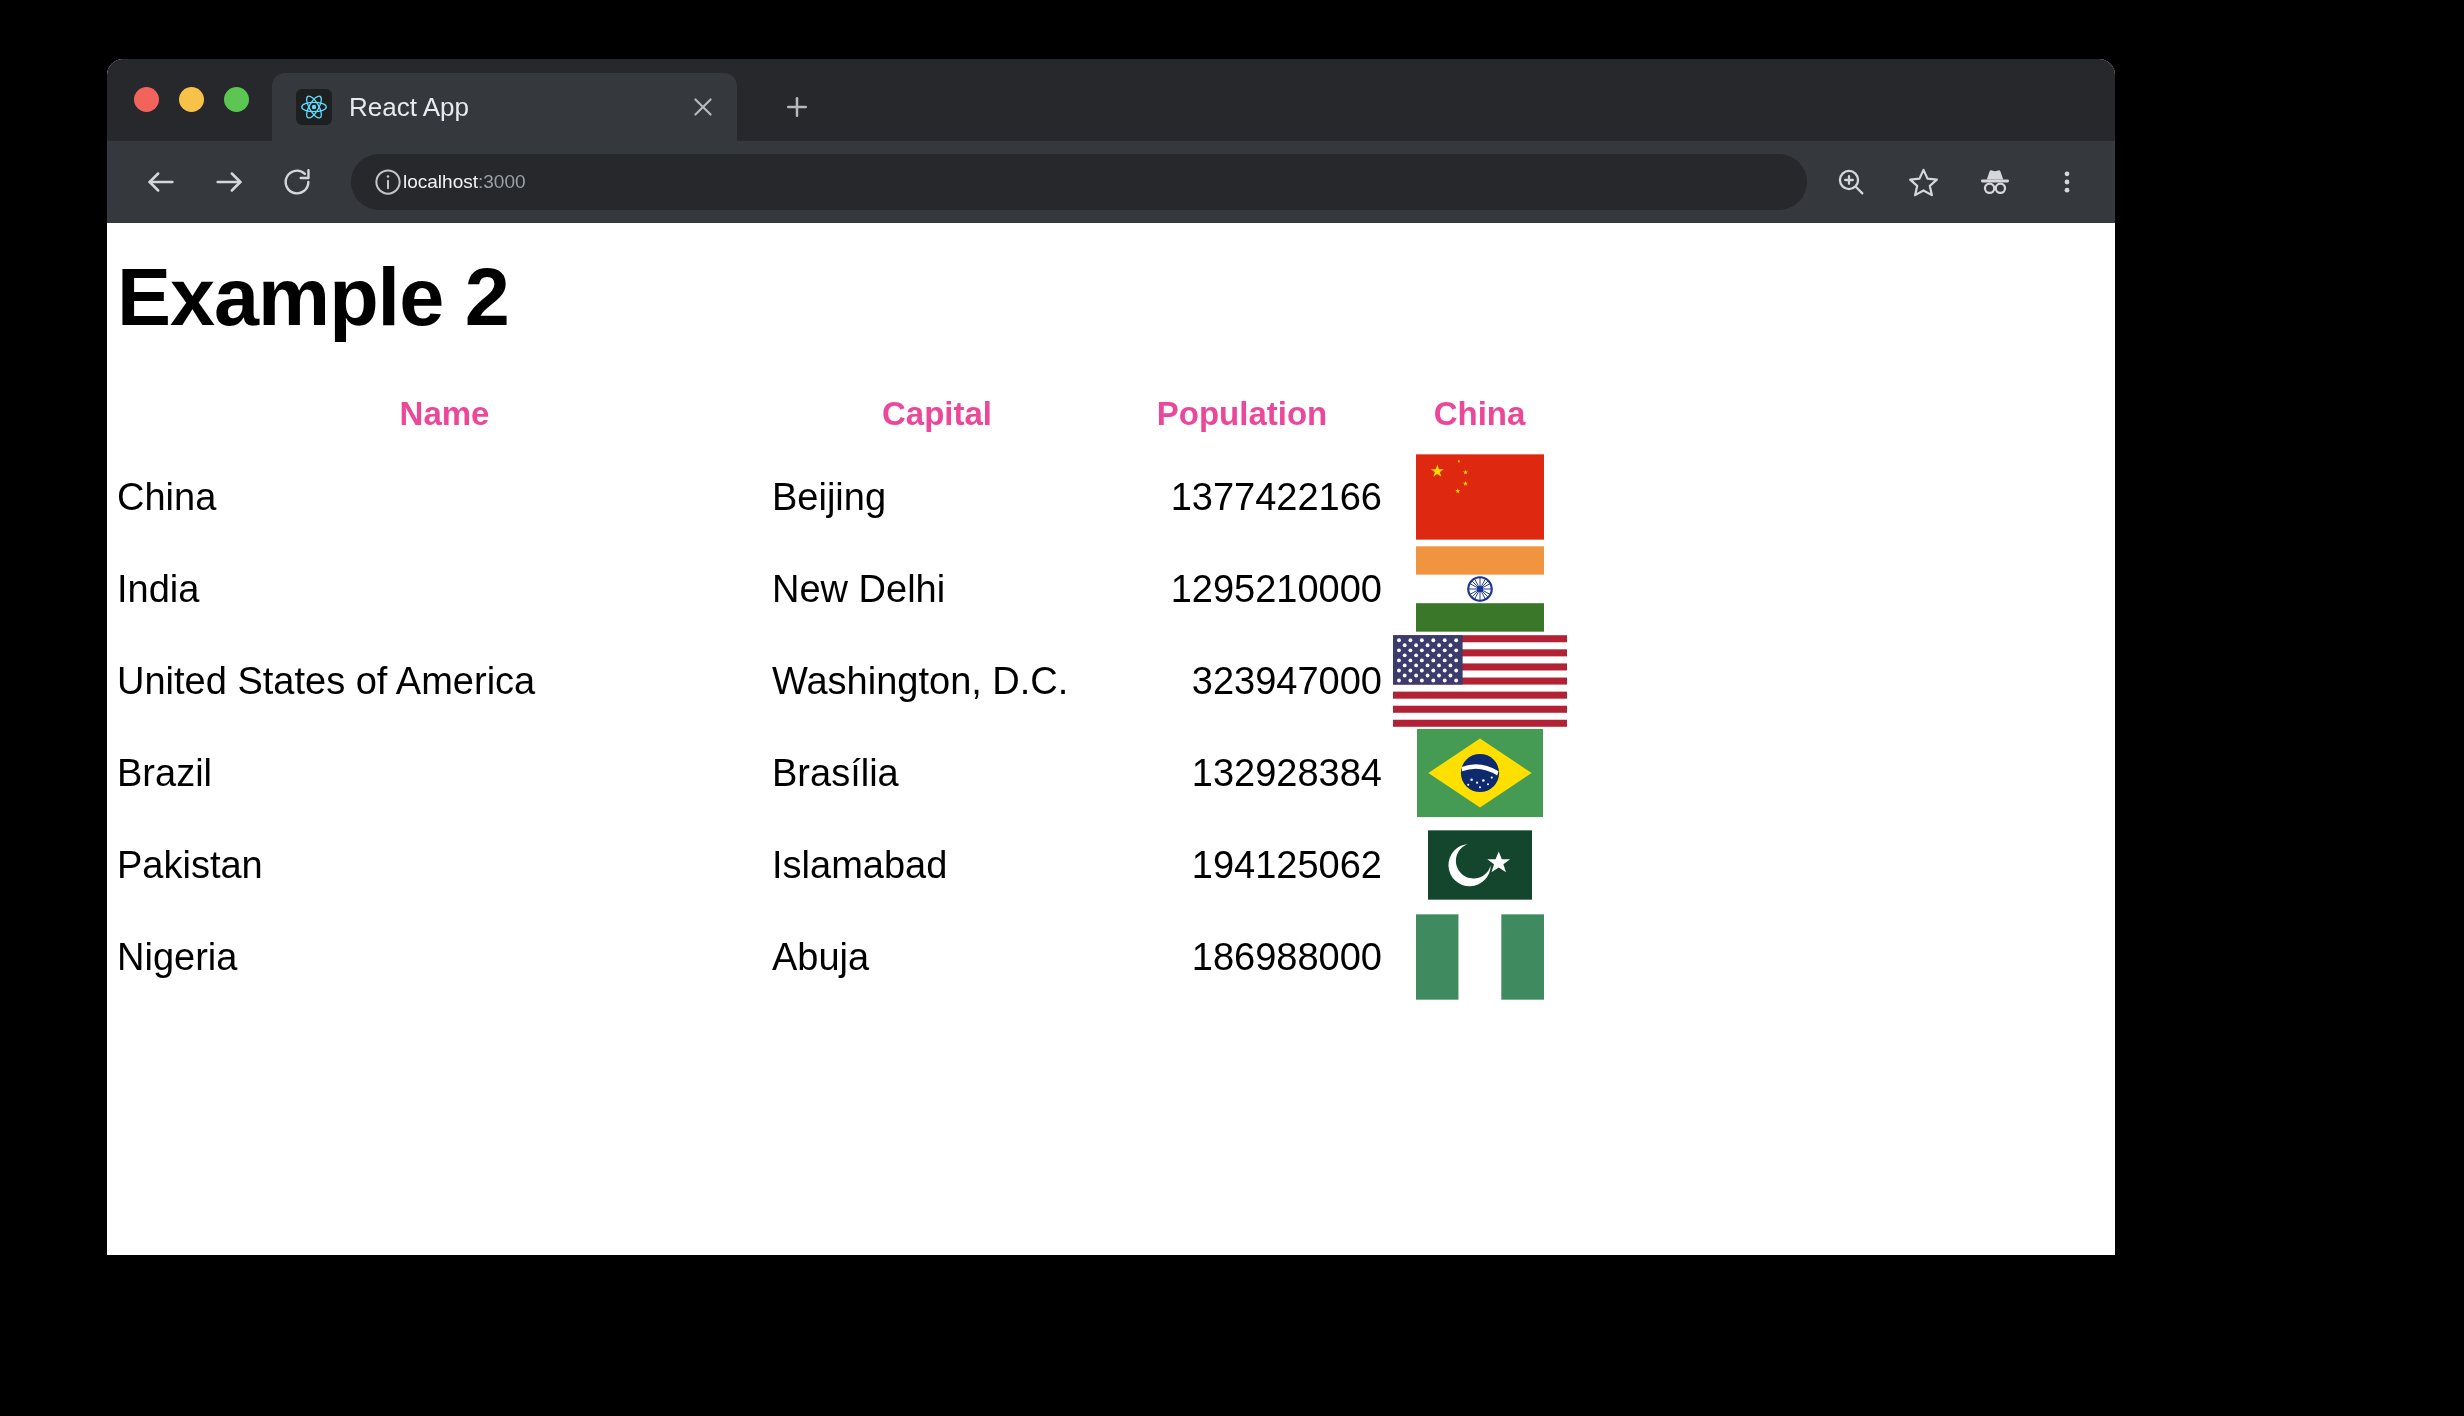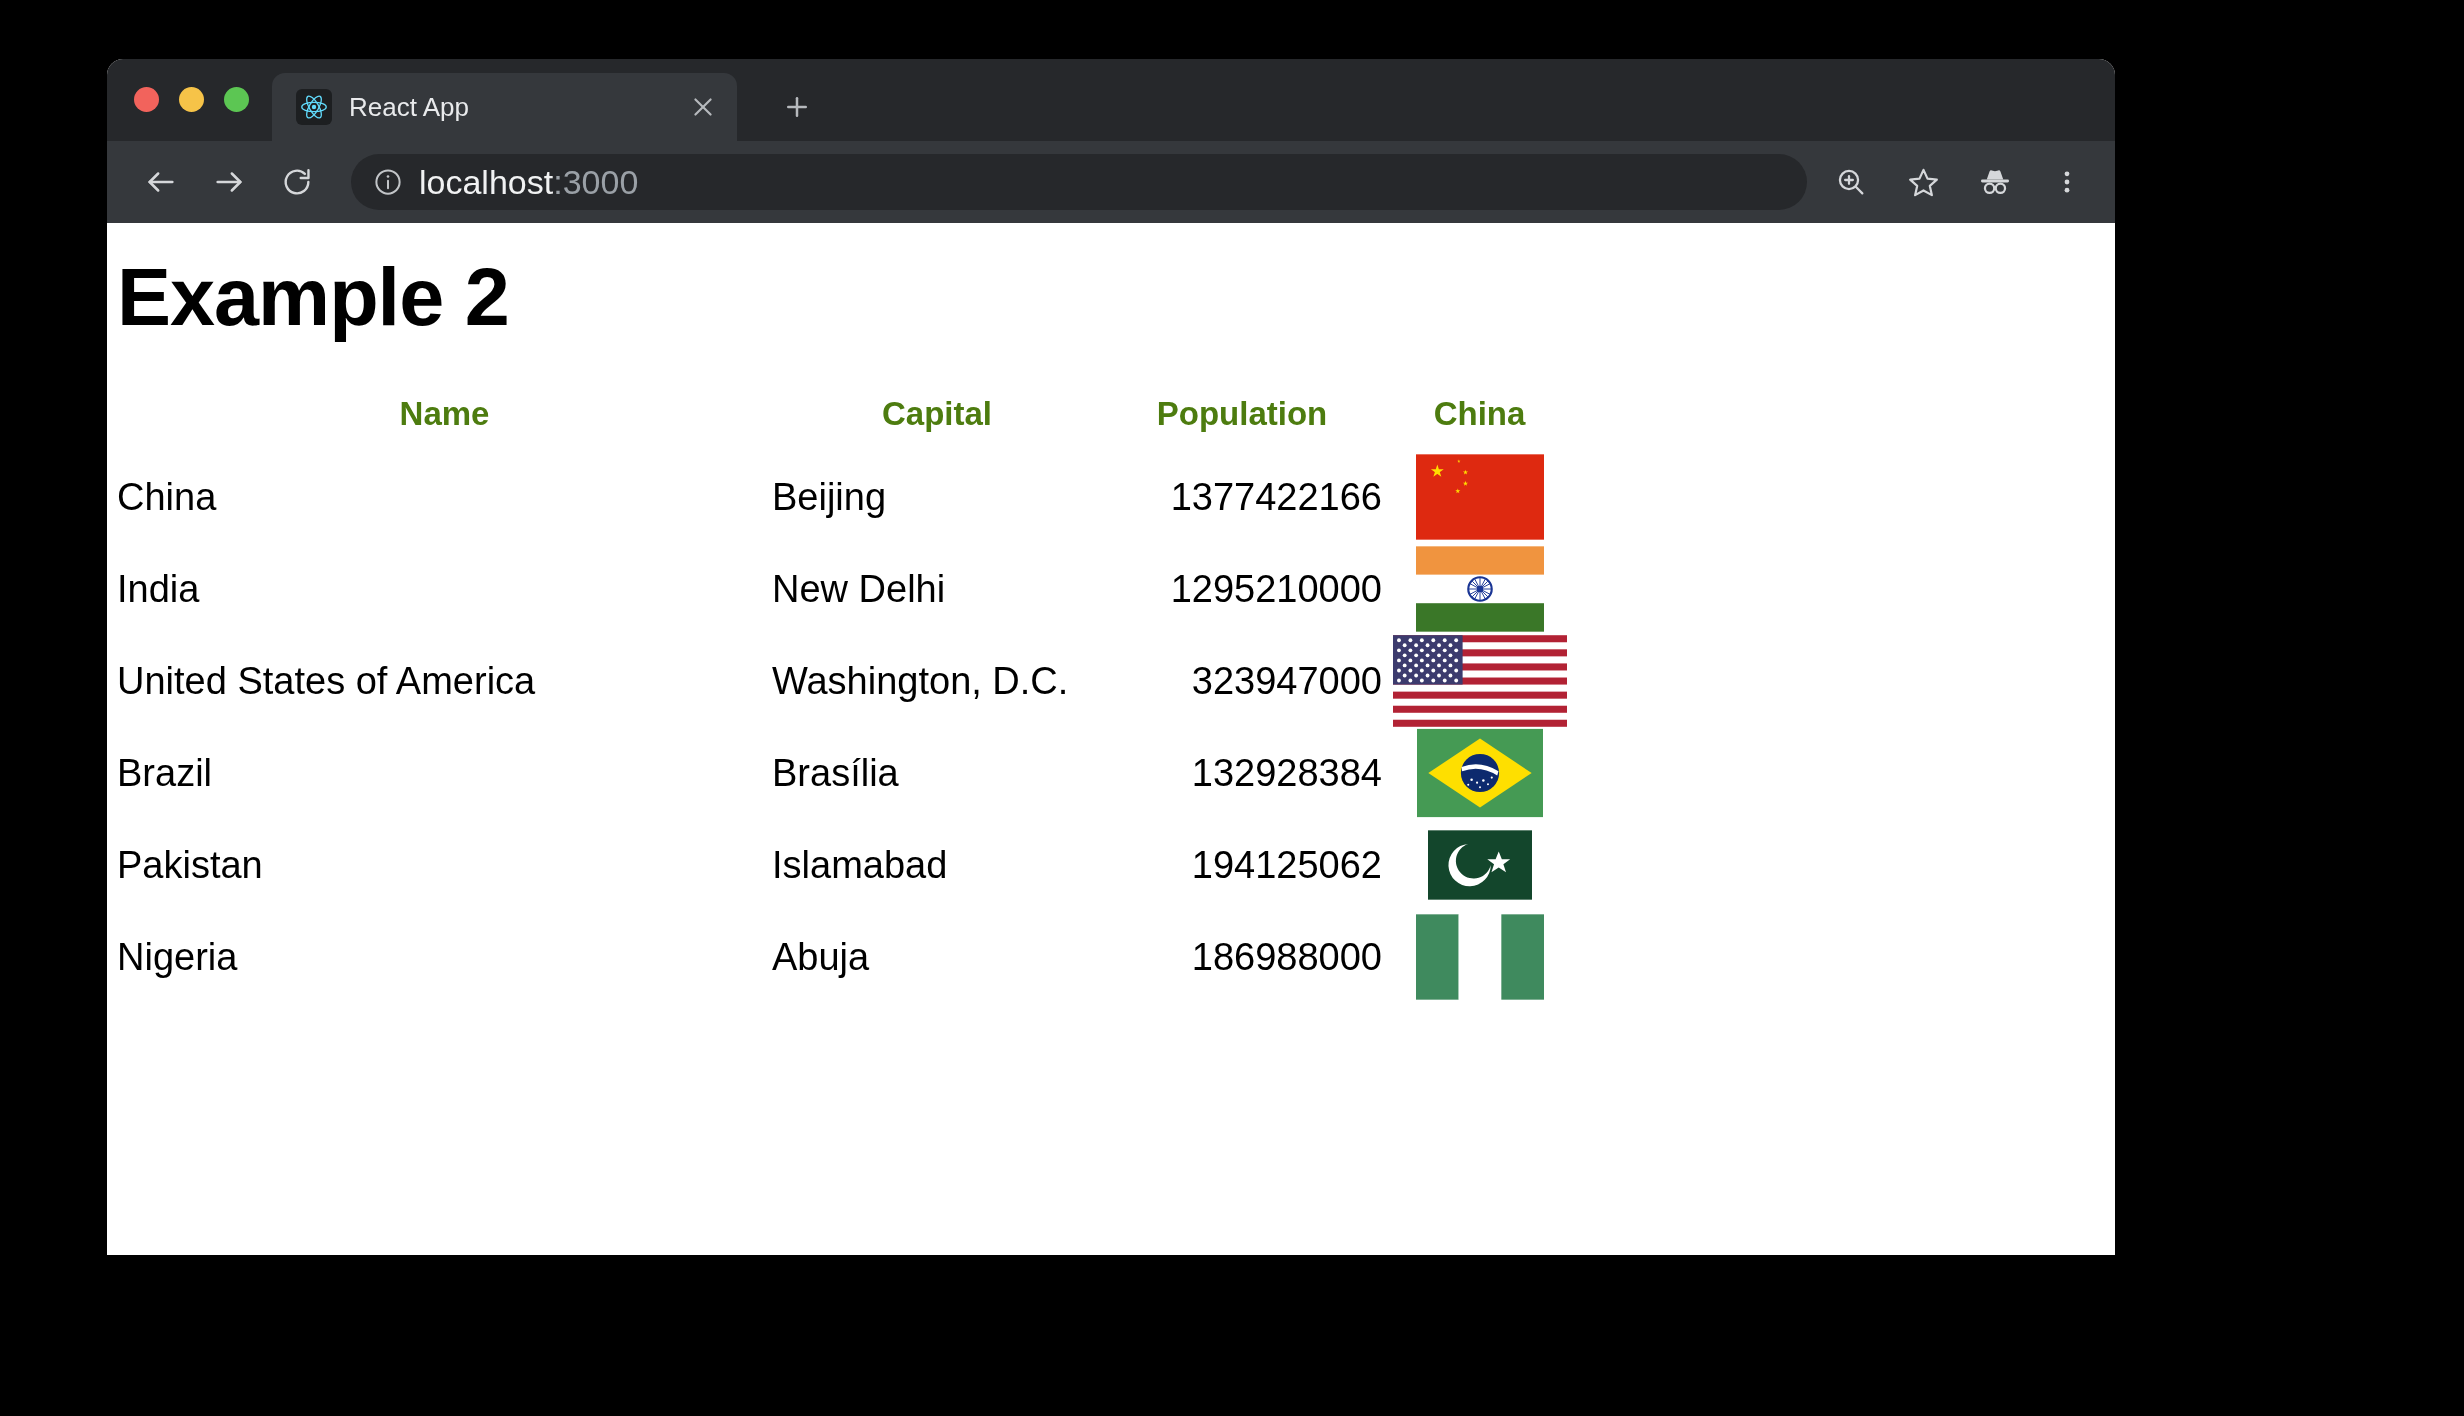--- a/index.html
+++ b/index.html
@@ -130,22 +130,22 @@
     min-width: 0;
   }
   #omnibox-info-icon {
     margin-left: 22px;
     width: 30px;
     height: 30px;
     flex: none;
     color: #c2c5c8;
   }
   #omnibox-url {
-    margin-left: 16px;
-    font-size: 34px;
+    margin-left: 0;
+    font-size: 19px;
     color: #f1f2f3;
     white-space: nowrap;
     overflow: hidden;
   }
   #omnibox-url .url-port { color: #9aa0a6; }
   #toolbar-actions {
     display: flex;
     align-items: center;
     margin-right: 20px;
   }
@@ -182,21 +182,21 @@
     position: absolute;
     left: 10px;
     top: 172px;
     width: 1460px;
     border-collapse: collapse;
     table-layout: fixed;
   }
   #countries-table th {
     font-size: 33px;
     font-weight: bold;
-    color: #4d7c0f;
+    color: #ec4899;
     padding: 0 0 18px 0;
     text-align: center;
   }
   #countries-table td {
     font-size: 38px;
     color: #000000;
     padding: 0;
     height: 92px;
     vertical-align: middle;
     white-space: nowrap;

